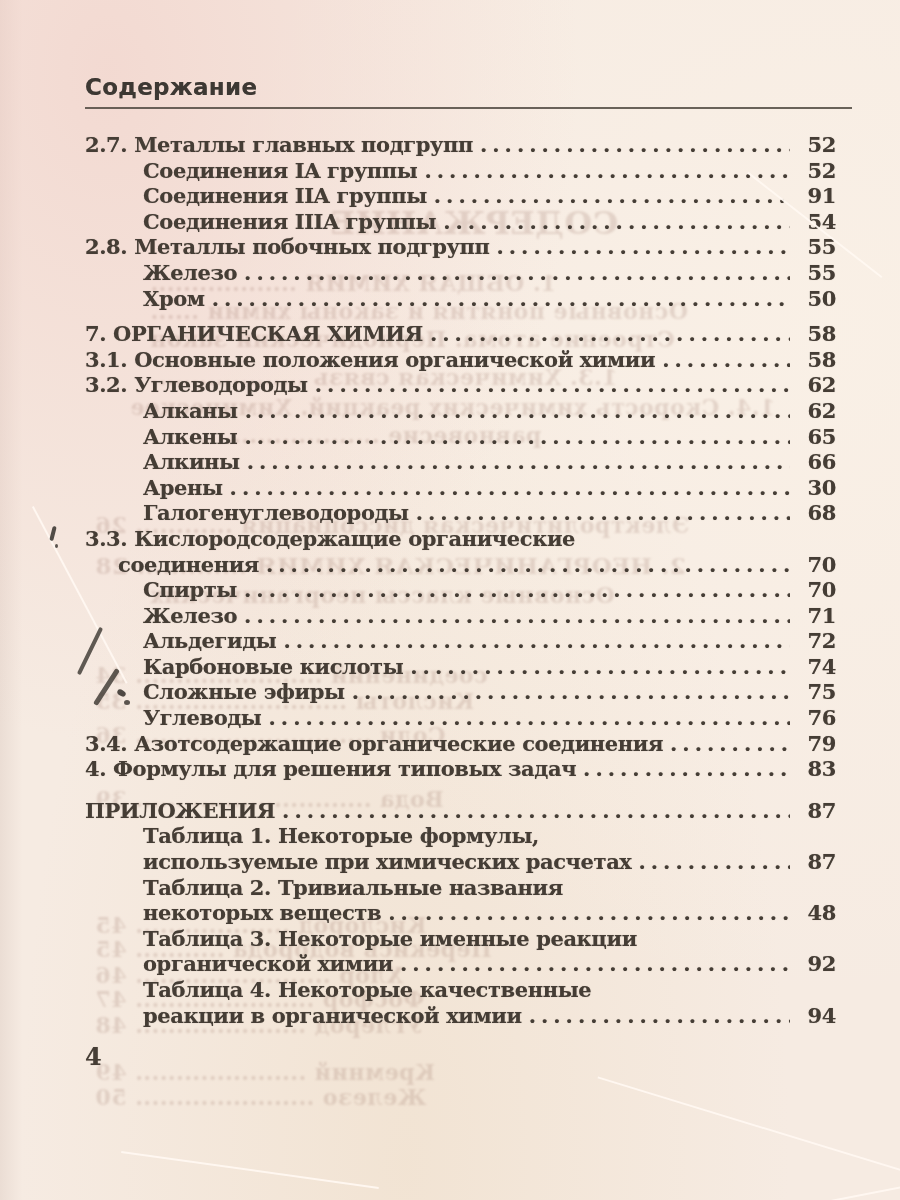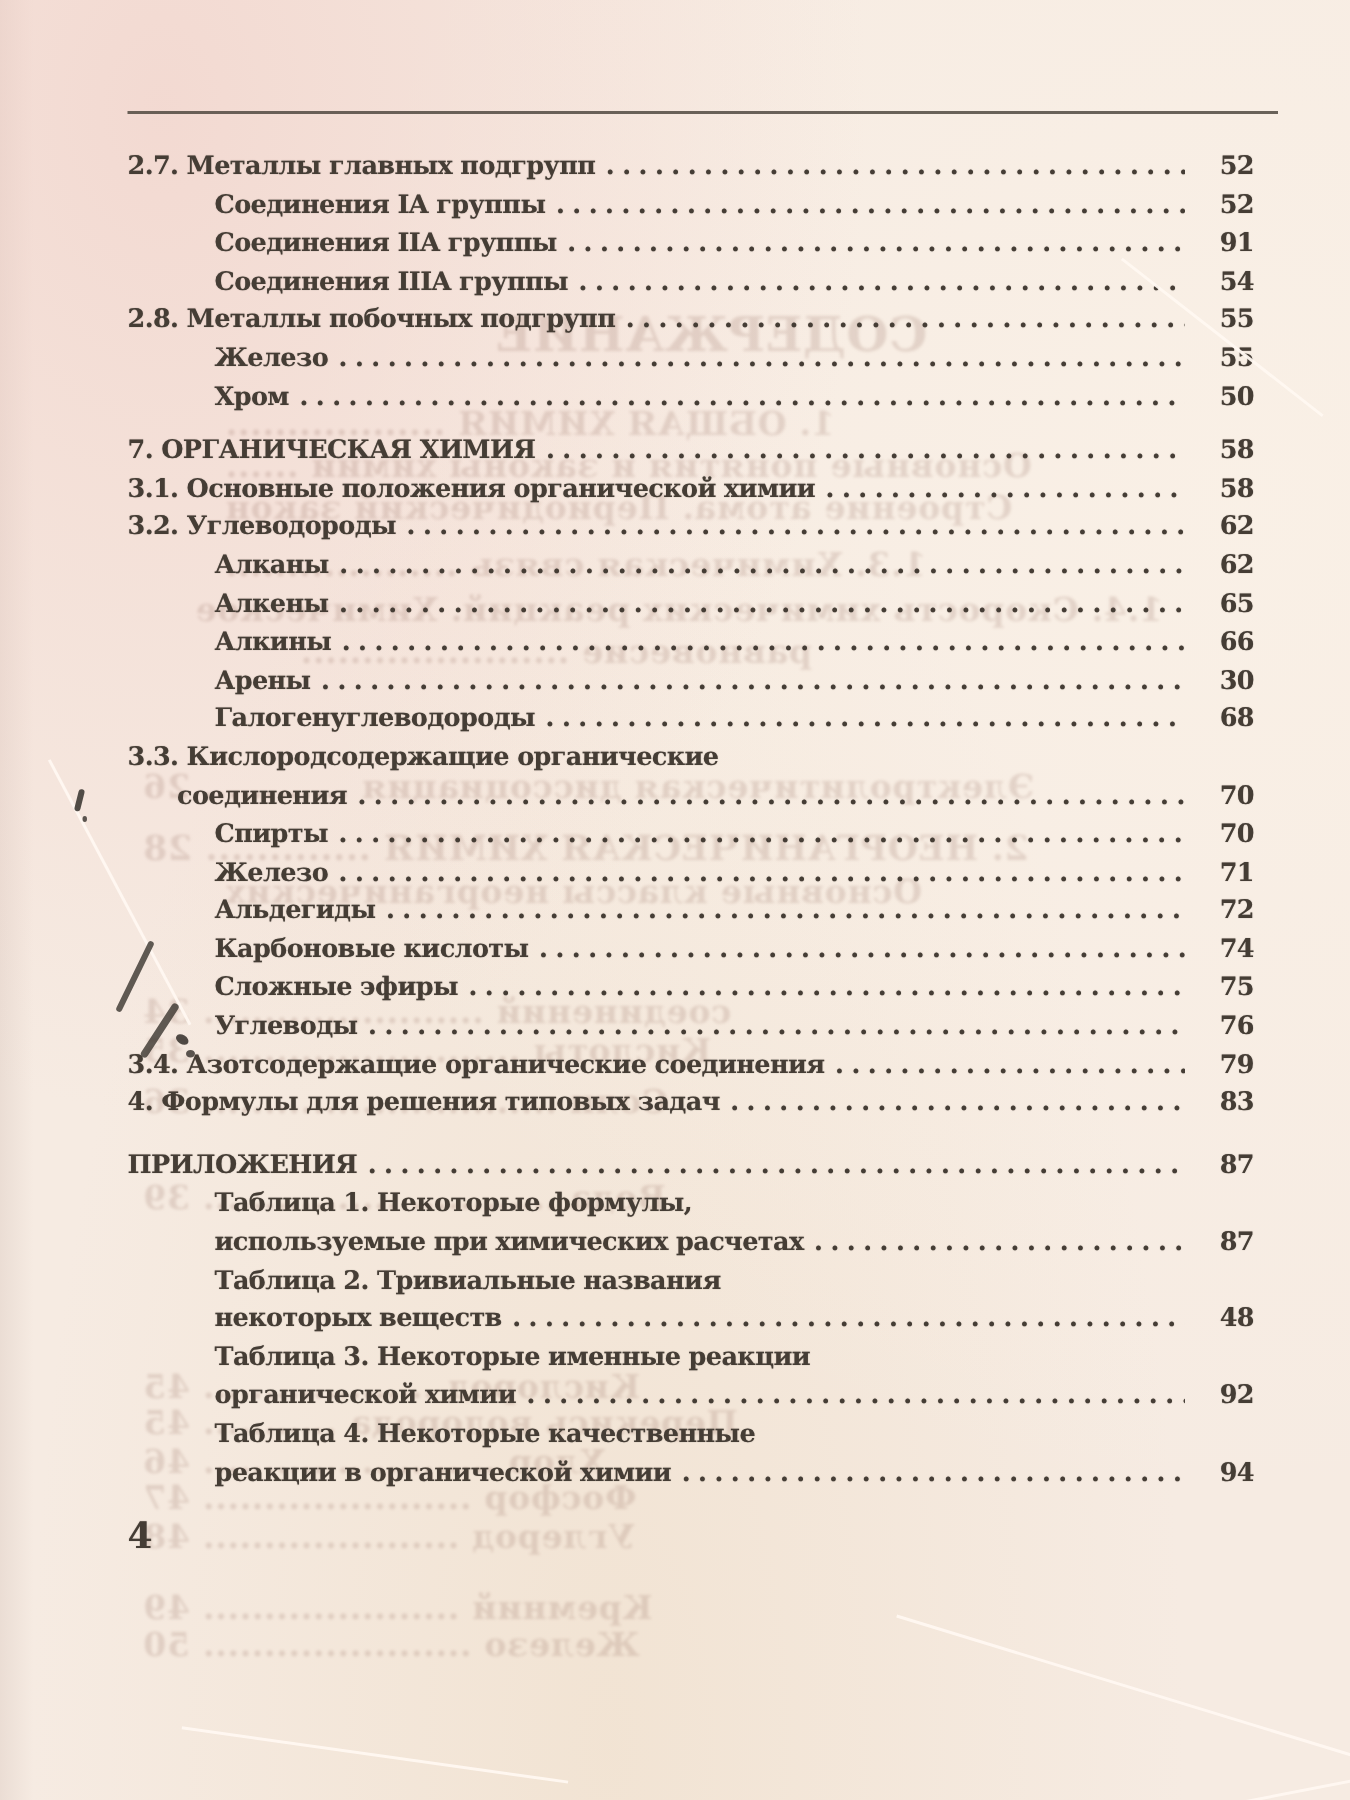--- a/index.html
+++ b/index.html
@@ -30,21 +30,21 @@
   .hdr-title{
     font-family:"DejaVu Sans", sans-serif;font-weight:700;
     font-size:23px;color:#3d3833;letter-spacing:0.3px;
     text-shadow:0 0 0.6px rgba(61,56,51,0.55);
   }
   .hdr-rule{height:2px;background:#504941;margin-top:7px;width:767px;opacity:0.85;}
 
   
   .toc{
     position:relative;z-index:2;margin:23px 64px 0 85px;width:751px;
-    color:#453d35;font-weight:700;font-size:17px;letter-spacing:-0.4px;
+    color:#453d35;font-weight:700;font-size:21px;letter-spacing:-0.4px;
     text-shadow:0 0 0.7px rgba(69,61,53,0.5);
   }
   .line{display:flex;align-items:baseline;line-height:25.6px;height:25.6px;overflow:hidden;}
   .ind1{padding-left:33px;}
   .ind2{padding-left:58px;}
   .t{white-space:nowrap;}
   .dots{flex:1 1 auto;overflow:hidden;white-space:nowrap;margin:0 4px 0 7px;}
   .dots::before{
     content:"................................................................................................................................";
     letter-spacing:5px;
@@ -95,20 +95,21 @@
       <div class="ghost" style="top: 838px; left: 95px; font-size: 22px;">Кислород ................... 45</div>
       <div class="ghost" style="top: 862px; left: 95px; font-size: 22px;">Перекись водорода ........... 45</div>
       <div class="ghost" style="top: 888px; left: 95px; font-size: 22px;">Хлор ........................ 46</div>
       <div class="ghost" style="top: 912px; left: 95px; font-size: 22px;">Фосфор ...................... 47</div>
       <div class="ghost" style="top: 938px; left: 95px; font-size: 22px;">Углерод ..................... 48</div>
       <div class="ghost" style="top: 985px; left: 95px; font-size: 22px;">Кремний ..................... 49</div>
       <div class="ghost" style="top: 1010px; left: 95px; font-size: 22px;">Железо ...................... 50</div>
     </div>
 
   <div class="hdr">
+    <div class="hdr-title">Содержание</div>
     <div class="hdr-rule"></div>
   </div>
 
   <div class="toc">
       <div class="line ind0">
         <span class="t">2.7. Металлы главных подгрупп</span>
         <span class="dots"></span>
         <span class="pg">52</span>
       </div>
       <div class="line ind2">

